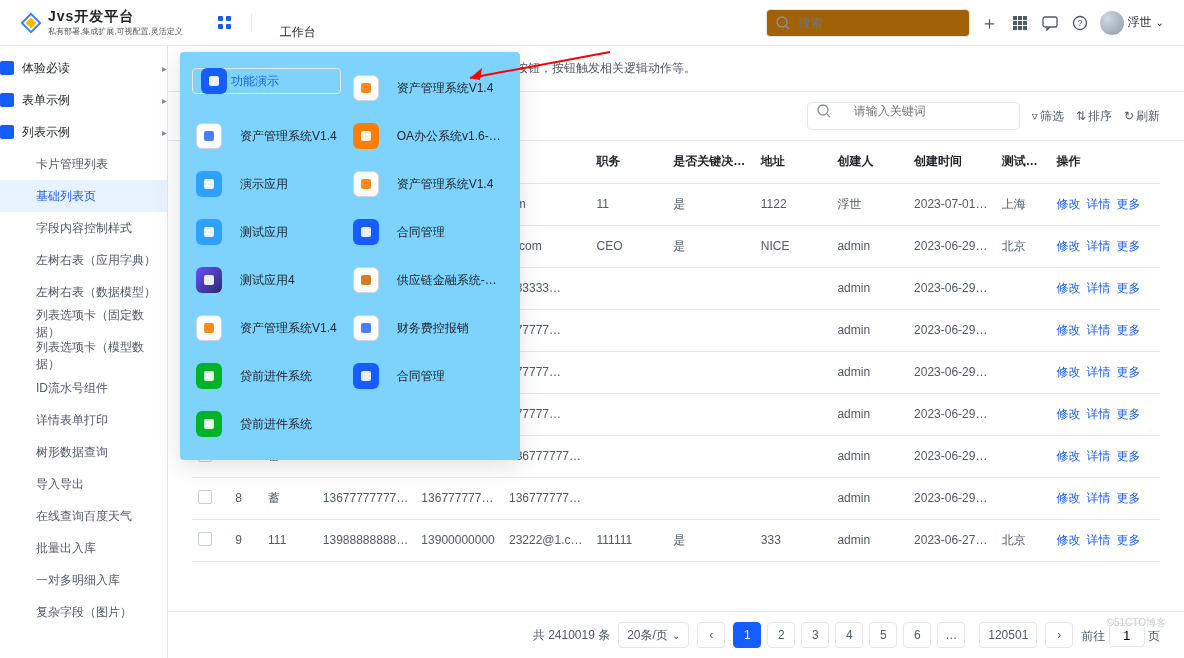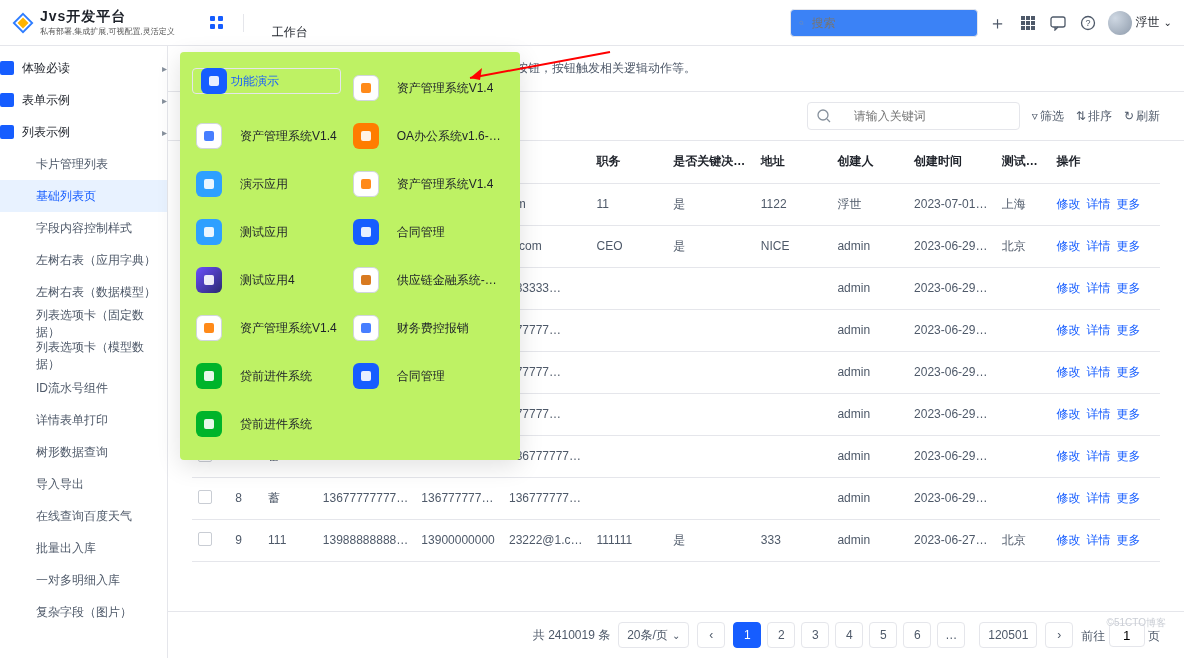--- a/index.html
+++ b/index.html
@@ -9,71 +9,71 @@
     --text3:#86909c;
     --primary:#165dff;
     --bg:#ffffff;
     --bg2:#f7f8fa;
     --blue-light:#e8f2ff;
     --shadow:0 6px 24px rgba(0,0,0,.12);
   }
   *{box-sizing:border-box;}
   html,body{margin:0;padding:0;font-family:"PingFang SC","Microsoft YaHei",Arial,sans-serif;font-size:12px;color:var(--text);background:#fff;width:1184px;height:658px;overflow:hidden;}
   
-  .hdr{height:46px;border-bottom:1px solid var(--border);display:flex;align-items:center;padding:0 12px;gap:10px;position:relative;z-index:20;background:#fff;}
+  .hdr{height:46px;border-bottom:1px solid var(--border);display:flex;align-items:center;padding:0 20px;gap:10px;position:relative;z-index:20;background:#fff;}
   .logo{display:flex;align-items:center;gap:6px;}
   .logo svg{width:22px;height:22px;}
   .logo-ttl{font-weight:700;font-size:14px;letter-spacing:1px;}
   .logo-sub{font-size:8px;color:#555;letter-spacing:0;margin-top:0;}
   .hdr-sep{width:1px;height:18px;background:var(--border);margin:0 8px;}
   .hdr-grid{color:var(--primary);display:flex;align-items:center;gap:2px;}
   .hdr-grid svg{width:16px;height:16px;}
   .hdr-tab{font-size:12px;color:var(--text);padding:0 10px;margin-top:20px;}
   .spcr{flex:1;}
-  .search{display:flex;align-items:center;gap:6px;width:188px;height:28px;border:1px solid var(--border);border-radius:4px;padding:0 8px;color:var(--text3);background:#3b82f6;}
+  .search{display:flex;align-items:center;gap:6px;width:204px;height:28px;border:1px solid var(--border);border-radius:4px;padding:0 8px;color:var(--text3);background:#a16207;}
   .search input{border:none;outline:none;flex:1;font-size:12px;color:var(--text);background:transparent;}
   .hdr-ico{width:20px;height:20px;display:flex;align-items:center;justify-content:center;color:#4e5969;cursor:pointer;}
   .hdr-ico.plus{font-size:18px;line-height:1;}
   .avatar{width:24px;height:24px;border-radius:50%;background:radial-gradient(circle at 30% 30%,#cfd8e3,#8e9bab);}
   .user{display:flex;align-items:center;gap:4px;font-size:12px;color:var(--text);cursor:pointer;}
   
   .body{display:flex;height:612px;}
   .side{width:168px;border-right:1px solid var(--border);padding-top:6px;overflow:hidden;background:#fff;}
   .side-item{display:flex;align-items:center;height:32px;padding:0 0;gap:8px;color:var(--text2);font-size:12px;cursor:pointer;position:relative;}
   .side-item.top{font-weight:500;color:var(--text);}
   .side-item .chev{margin-left:auto;font-size:10px;color:#86909c;}
   .side-item.active{background:var(--blue-light);color:var(--primary);}
   .side-item.sub{padding-left:36px;color:var(--text2);}
   .side-item.sub.active{color:var(--primary);}
   .sic{width:14px;height:14px;border-radius:2px;background:var(--primary);display:inline-block;}
   .sic.doc{background:#165dff;}
   .sic.form{background:#165dff;}
   .sic.list{background:#165dff;}
   
-  .panel{position:absolute;left:180px;top:52px;width:340px;background:#bef264;border-radius:4px;box-shadow:var(--shadow);padding:16px 12px;z-index:30;display:grid;grid-template-columns:1fr 1fr;gap:8px 8px;}
+  .panel{position:absolute;left:180px;top:52px;width:340px;background:#7dd3fc;border-radius:4px;box-shadow:var(--shadow);padding:16px 12px;z-index:30;display:grid;grid-template-columns:1fr 1fr;gap:8px 8px;}
   .panel::before{content:"";position:absolute;top:10px;left:30px;font-size:11px;color:#bbb;}
   .p-item{display:flex;align-items:center;gap:18px;height:40px;padding:0 4px;border-radius:4px;cursor:pointer;flex-wrap:nowrap;}
   .p-ico{width:26px;height:26px;border-radius:6px;display:flex;align-items:center;justify-content:center;color:#fff;flex-shrink:0;}
   .p-ico.blue{background:#165dff;}
   .p-ico.lb{background:#2ea0ff;border-radius:6px;}
   .p-ico.or{background:#ff7d00;}
   .p-ico.gn{background:#00b42a;}
   .p-ico.img{background:linear-gradient(135deg,#6b4eff,#2a2a6e);}
   .p-ico.doc{background:#fff;border:1px solid #d0d5dd;color:#ff7d00;}
   .p-ico.doc2{background:#fff;border:1px solid #d0d5dd;color:#3370ff;}
   .p-ico.doc3{background:#fff;border:1px solid #d0d5dd;color:#d46b08;}
   .p-label{font-size:12px;color:var(--text);white-space:nowrap;overflow:hidden;text-overflow:ellipsis;max-width:110px;}
   .p-item.sel .p-label{color:var(--primary);}
   
   .arrow{position:absolute;left:460px;top:46px;z-index:31;pointer-events:none;}
   
   .main{flex:1;display:flex;flex-direction:column;overflow:hidden;position:relative;}
   .intro{padding:14px 24px;color:var(--text2);font-size:12px;border-bottom:1px solid var(--border);white-space:nowrap;}
   .toolbar{display:flex;align-items:center;gap:12px;padding:10px 24px;border-bottom:1px solid var(--border);}
-  .kw{flex:0 0 160px;display:flex;align-items:center;gap:20px;border:1px solid var(--border);border-radius:4px;height:28px;padding:0 8px;color:var(--text3);margin-left:auto;}
+  .kw{flex:0 0 160px;display:flex;align-items:flex-start;gap:20px;border:1px solid var(--border);border-radius:4px;height:28px;padding:0 8px;color:var(--text3);margin-left:auto;}
   .kw input{border:none;outline:none;font-size:12px;flex:1;background:transparent;}
   .tb-act{font-size:12px;color:var(--text2);cursor:pointer;display:flex;align-items:center;gap:2px;}
   
   .tbl-wrap{flex:1;overflow:auto;padding:0 24px;}
   table{border-collapse:collapse;width:100%;table-layout:fixed;font-size:12px;}
   th,td{text-align:left;padding:0 6px;height:42px;border-bottom:1px solid var(--border);white-space:nowrap;overflow:hidden;text-overflow:ellipsis;color:var(--text);}
   th{color:var(--text);font-weight:600;background:#fff;}
   td{color:var(--text2);}
   col.cchk{width:34px;}
   col.cno{width:30px;}

